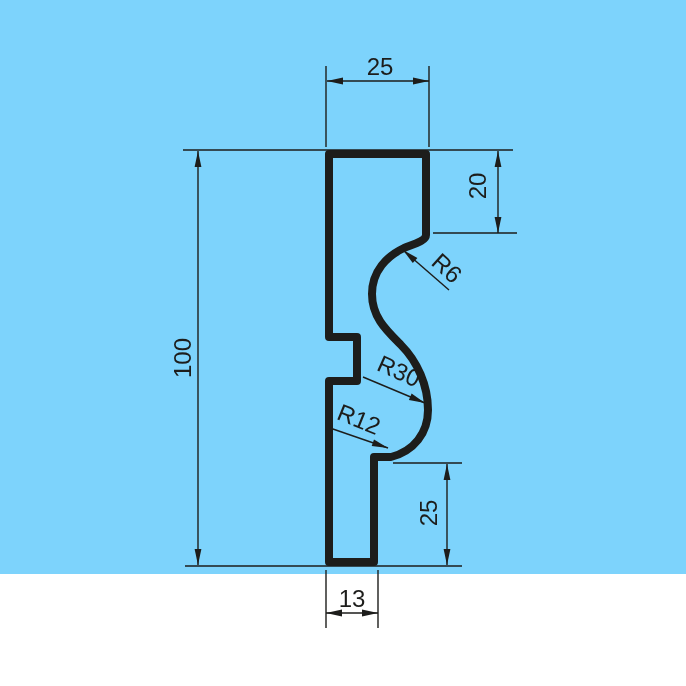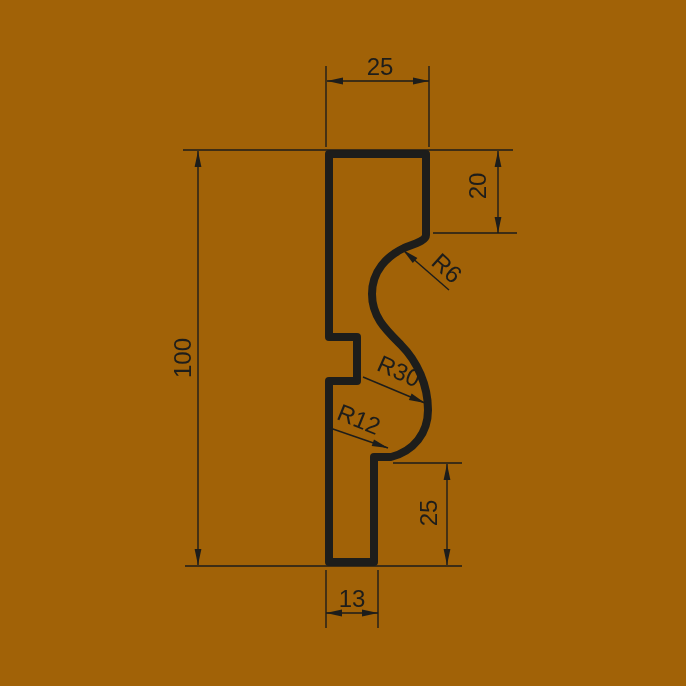--- a/index.html
+++ b/index.html
@@ -5,22 +5,22 @@
   html, body {
     margin: 0;
     padding: 0;
     background: #ffffff;
     width: 686px;
     height: 686px;
     overflow: hidden;
   }
   .canvas-wrap {
     width: 686px;
-    height: 686px;
-    background: #a16207;
+    height: 574px;
+    background: #7dd3fc;
   }
   svg {
     display: block;
   }
   .profile {
     fill: none;
     stroke: #1d1d1b;
     stroke-width: 8;
     stroke-linejoin: round;
     stroke-linecap: round;

